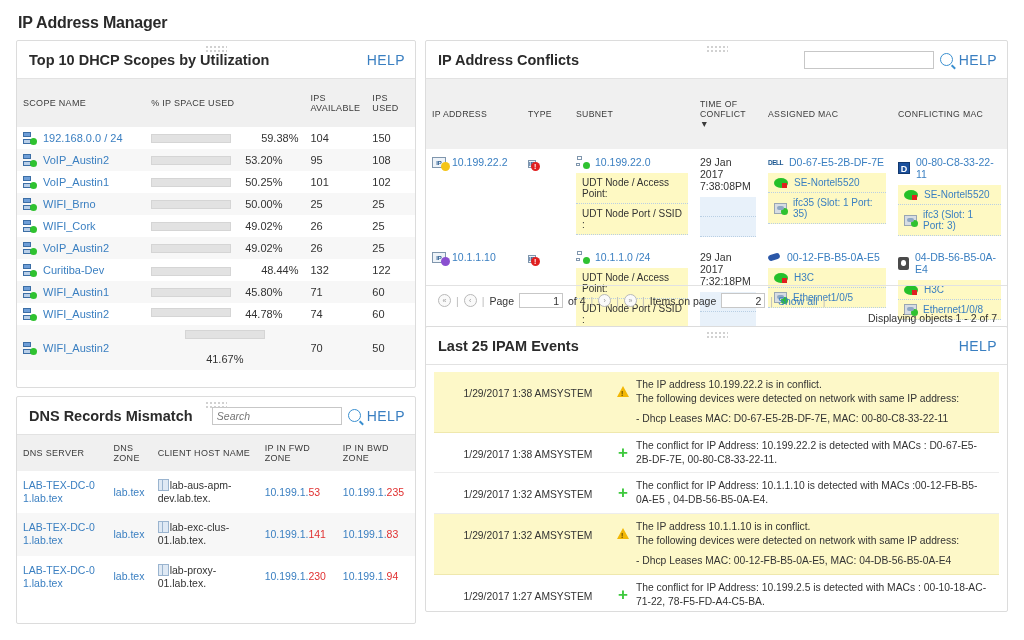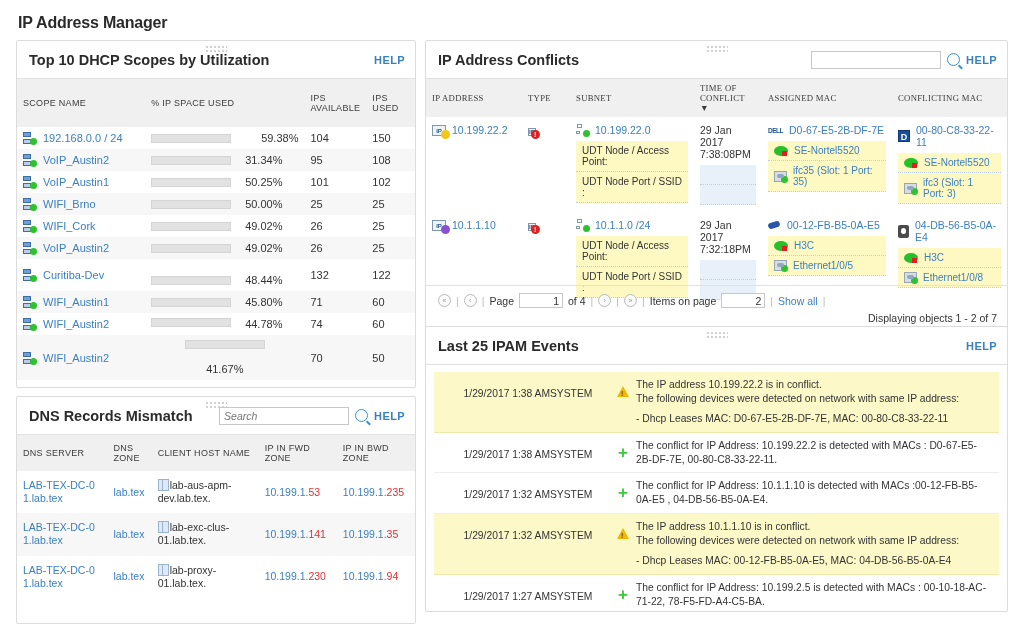--- a/index.html
+++ b/index.html
@@ -39,22 +39,22 @@
   .grip {
     position:absolute; left:50%; top:4px; transform:translateX(-50%);
     width:22px; height:8px;
     background-image:
       radial-gradient(#c9c9c9 40%, transparent 41%);
     background-size: 4px 4px;
     background-position: 0 0;
     opacity:.85;
   }
   .help {
-    font-size:11px; color:#3a7fc1; letter-spacing:.4px;
-    font-weight:bold; margin-left:auto; cursor:pointer;
+    font-size:14px; color:#3a7fc1; letter-spacing:.4px;
+    font-weight:normal; margin-left:auto; cursor:pointer;
   }
   .srch-wrap { margin-left:auto; display:flex; align-items:center; gap:6px; }
   .srch {
     width:130px; height:18px;
     border:1px solid #c7c7c7; background:#fff;
     font-size:10.5px; color:#9a9a9a;
     font-style:italic; padding:0 4px;
     font-family:"Liberation Sans", sans-serif;
   }
   .srch-plain { font-style:normal; }
@@ -98,21 +98,21 @@
   
   #dns { left:16px; top:396px; width:400px; height:228px; }
   #dns thead th { padding:8px 6px; }
   #dns td { font-size:10.5px; padding:8px 6px; line-height:1.25; vertical-align:middle;}
   .ico-doc { display:inline-block; width:11px;height:12px;background:#dfe9f4;border:1px solid #9ab4cf; vertical-align:-2px; margin-right:1px;position:relative;}
   .ico-doc:after{content:"";position:absolute;left:3px;top:0;width:1px;height:100%;background:#9ab4cf;}
   .octet-red { color:#e03030; }
 
   
   #conf { left:425px; top:40px; width:583px; height:290px; }
-  #conf thead th { padding:4px 6px; font-size:8.7px;font-family:Liberation Serif, serif;}
+  #conf thead th { padding:20px 6px; font-size:8.7px;}
   #conf td { vertical-align:top; padding:7px 6px; font-size:10.5px;}
   .sub-box { background:#fef9c3; border-bottom:1px dotted #b9cfe4; padding:4px 6px; font-size:10px; color:#333;}
   .sub-box.first { margin-top:5px; }
   .row-flex { display:flex; align-items:center; gap:6px; }
   .ico-ip { width:14px;height:11px;background:#eef3f8;border:1px solid #7f96ad; position:relative;flex:none;
             font-size:6px; color:#2b5c90; font-weight:bold; text-align:center; line-height:10px;}
   .badge { position:absolute; right:-5px; bottom:-4px; width:9px;height:9px;border-radius:50%; }
   .badge.yellow{background:#f5c518;} .badge.purple{background:#8a4fd0;}
   .badge.red{background:#e02020; color:#fff; font-size:7px; line-height:9px; text-align:center;}
   .ico-subnet { width:13px;height:12px;position:relative;flex:none;}
@@ -219,21 +219,21 @@
                   <span class="b1"></span>
                   <span class="b2"></span>
                   <span class="dot-g"></span>
                 </span>
                 <span class="lnk">VoIP_Austin2</span>
               </span>
             </td>
             <td>
               <span style="display:flex;align-items:center;gap:14px;">
                 <span class="bar-track"><span class="bar-fill" style="width:53.2%"></span></span>
-                <span>31.34%</span>
+                <span>53.20%</span>
               </span>
             </td>
             <td class="num">95</td>
             <td class="num">108</td>
           </tr>
           <tr>
             <td>
               <span class="scope-cell">
                 <span class="ico-scope">
                   <span class="b1"></span>
@@ -317,21 +317,21 @@
               <span class="scope-cell">
                 <span class="ico-scope">
                   <span class="b1"></span>
                   <span class="b2"></span>
                   <span class="dot-g"></span>
                 </span>
                 <span class="lnk">Curitiba-Dev</span>
               </span>
             </td>
             <td>
-              <span style="display:flex;align-items:center;gap:14px;margin-top:10px;">
+              <span style="display:flex;align-items:flex-end;gap:30px;">
                 <span class="bar-track"><span class="bar-fill" style="width:48.44%"></span></span>
                 <span>48.44%</span>
               </span>
             </td>
             <td class="num">132</td>
             <td class="num">122</td>
           </tr>
           <tr>
             <td>
               <span class="scope-cell">
@@ -422,21 +422,21 @@
             <td><span class="lnk">lab.tex</span></td>
             <td><span class="ico-doc"></span><span style="word-break:break-word">lab-aus-apm-dev.lab.tex.</span></td>
             <td><span class="lnk">10.199.1.</span><span class="octet-red">53</span></td>
             <td><span class="lnk">10.199.1.</span><span class="octet-red">235</span></td>
           </tr>
           <tr>
             <td><span class="lnk" style="word-break:break-all">LAB-TEX-DC-01.lab.tex</span></td>
             <td><span class="lnk">lab.tex</span></td>
             <td><span class="ico-doc"></span><span style="word-break:break-word">lab-exc-clus-01.lab.tex.</span></td>
             <td><span class="lnk">10.199.1.</span><span class="octet-red">141</span></td>
-            <td><span class="lnk">10.199.1.</span><span class="octet-red">35</span></td>
+            <td><span class="lnk">10.199.1.</span><span class="octet-red">83</span></td>
           </tr>
           <tr>
             <td><span class="lnk" style="word-break:break-all">LAB-TEX-DC-01.lab.tex</span></td>
             <td><span class="lnk">lab.tex</span></td>
             <td><span class="ico-doc"></span><span style="word-break:break-word">lab-proxy-01.lab.tex.</span></td>
             <td><span class="lnk">10.199.1.</span><span class="octet-red">230</span></td>
             <td><span class="lnk">10.199.1.</span><span class="octet-red">94</span></td>
           </tr>
         </tbody>
     </table>

